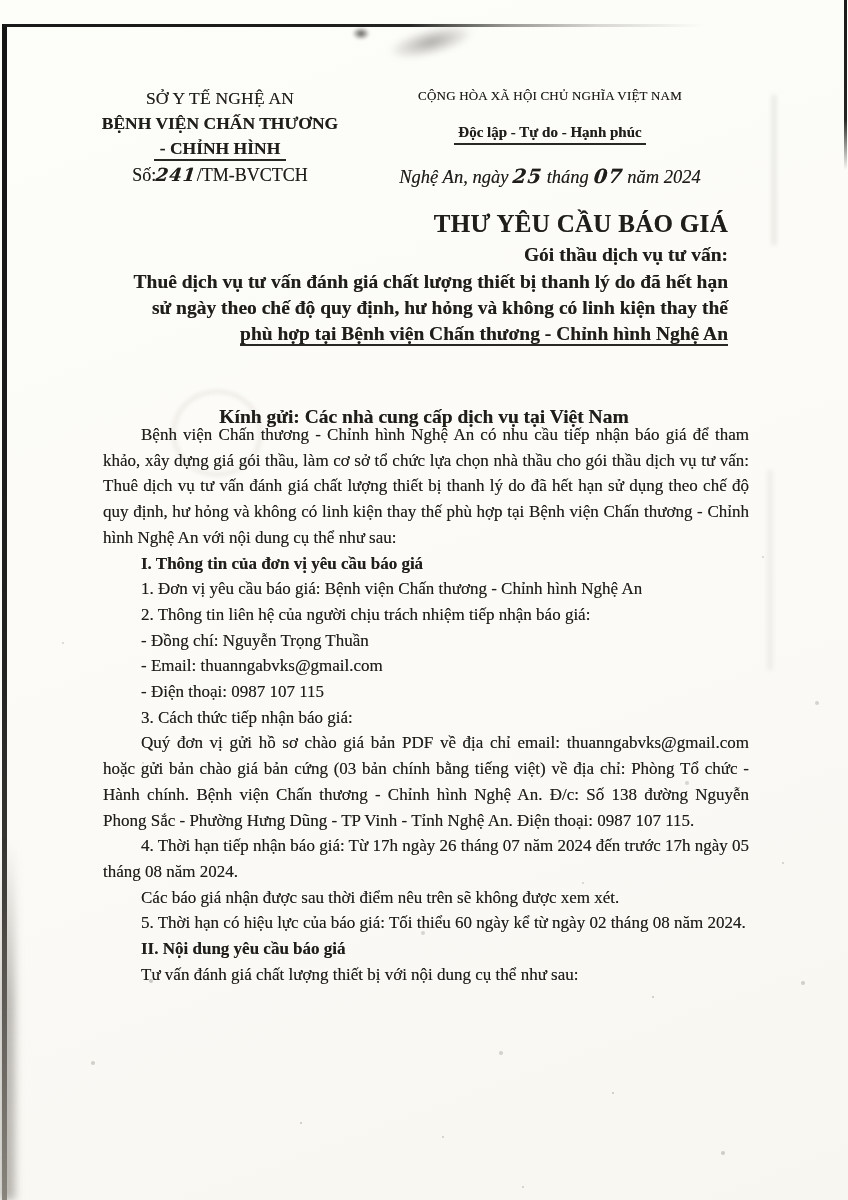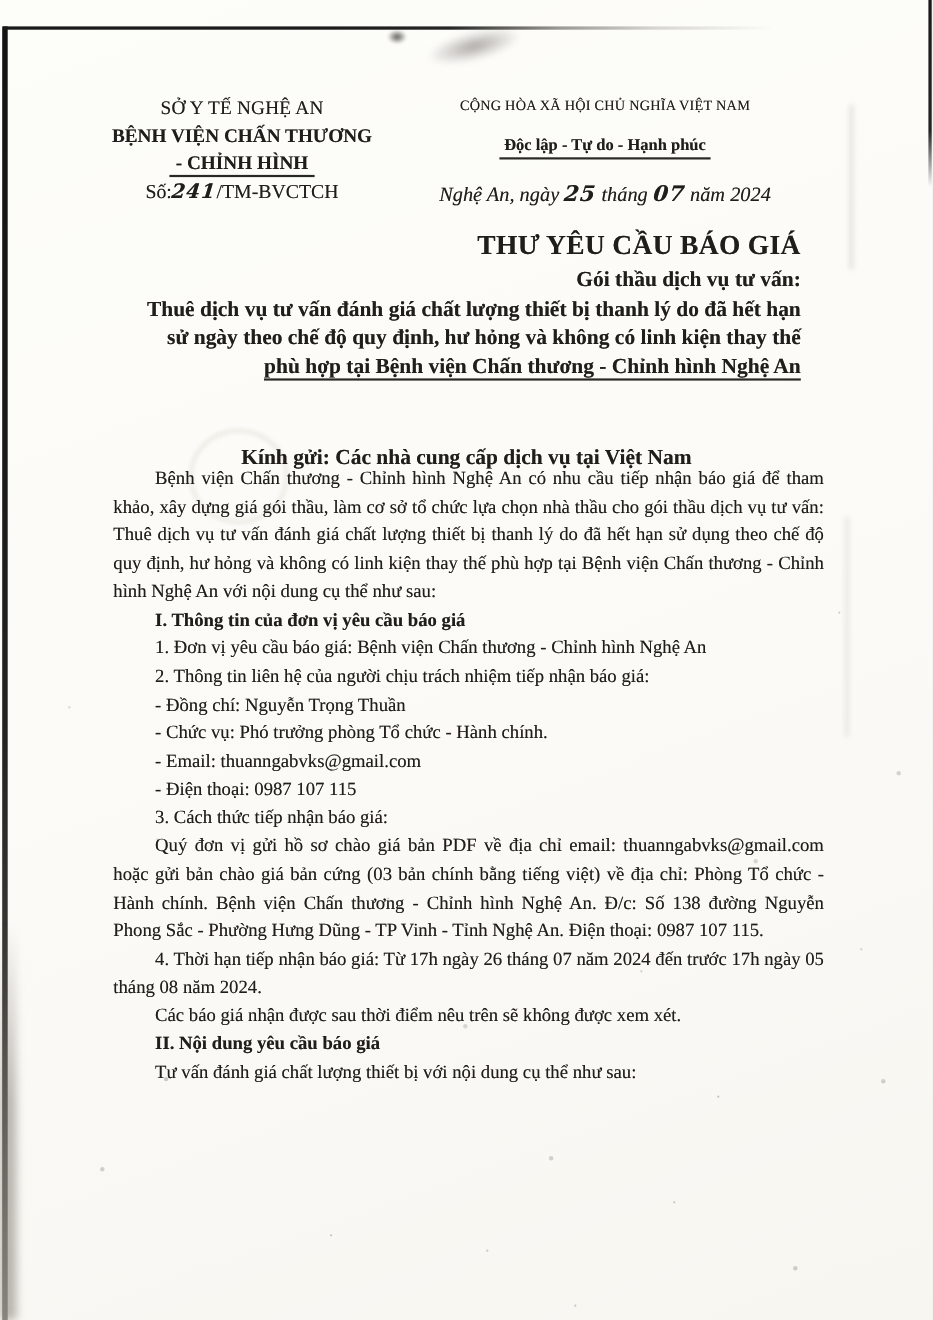--- a/index.html
+++ b/index.html
@@ -154,24 +154,24 @@
   </div>
 
   <div class="salutation">Kính gửi: Các nhà cung cấp dịch vụ tại Việt Nam</div>
 
   <div class="body-block">
     <p>Bệnh viện Chấn thương - Chỉnh hình Nghệ An có nhu cầu tiếp nhận báo giá để tham khảo, xây dựng giá gói thầu, làm cơ sở tổ chức lựa chọn nhà thầu cho gói thầu dịch vụ tư vấn: Thuê dịch vụ tư vấn đánh giá chất lượng thiết bị thanh lý do đã hết hạn sử dụng theo chế độ quy định, hư hỏng và không có linh kiện thay thế phù hợp tại Bệnh viện Chấn thương - Chỉnh hình Nghệ An với nội dung cụ thể như sau:</p>
     <p class="heading">I. Thông tin của đơn vị yêu cầu báo giá</p>
     <p>1. Đơn vị yêu cầu báo giá: Bệnh viện Chấn thương - Chỉnh hình Nghệ An</p>
     <p>2. Thông tin liên hệ của người chịu trách nhiệm tiếp nhận báo giá:</p>
     <p>- Đồng chí: Nguyễn Trọng Thuần</p>
-    <p>- Chức vụ: Phó trưởng phòng Tổ chức - Hành chính.</p>
     <p>- Email: thuanngabvks@gmail.com</p>
     <p>- Điện thoại: 0987 107 115</p>
     <p>3. Cách thức tiếp nhận báo giá:</p>
     <p>Quý đơn vị gửi hồ sơ chào giá bản PDF về địa chỉ email: thuanngabvks@gmail.com hoặc gửi bản chào giá bản cứng (03 bản chính bằng tiếng việt) về địa chỉ: Phòng Tổ chức - Hành chính. Bệnh viện Chấn thương - Chỉnh hình Nghệ An. Đ/c: Số 138 đường Nguyễn Phong Sắc - Phường Hưng Dũng - TP Vinh - Tỉnh Nghệ An. Điện thoại: 0987 107 115.</p>
     <p>4. Thời hạn tiếp nhận báo giá: Từ 17h ngày 26 tháng 07 năm 2024 đến trước 17h ngày 05 tháng 08 năm 2024.</p>
     <p>Các báo giá nhận được sau thời điểm nêu trên sẽ không được xem xét.</p>
+    <p>5. Thời hạn có hiệu lực của báo giá: Tối thiểu 60 ngày kể từ ngày 02 tháng 08 năm 2024.</p>
     <p class="heading">II. Nội dung yêu cầu báo giá</p>
     <p>Tư vấn đánh giá chất lượng thiết bị với nội dung cụ thể như sau:</p>
   </div>
 
 </div>
 
 </body></html>

